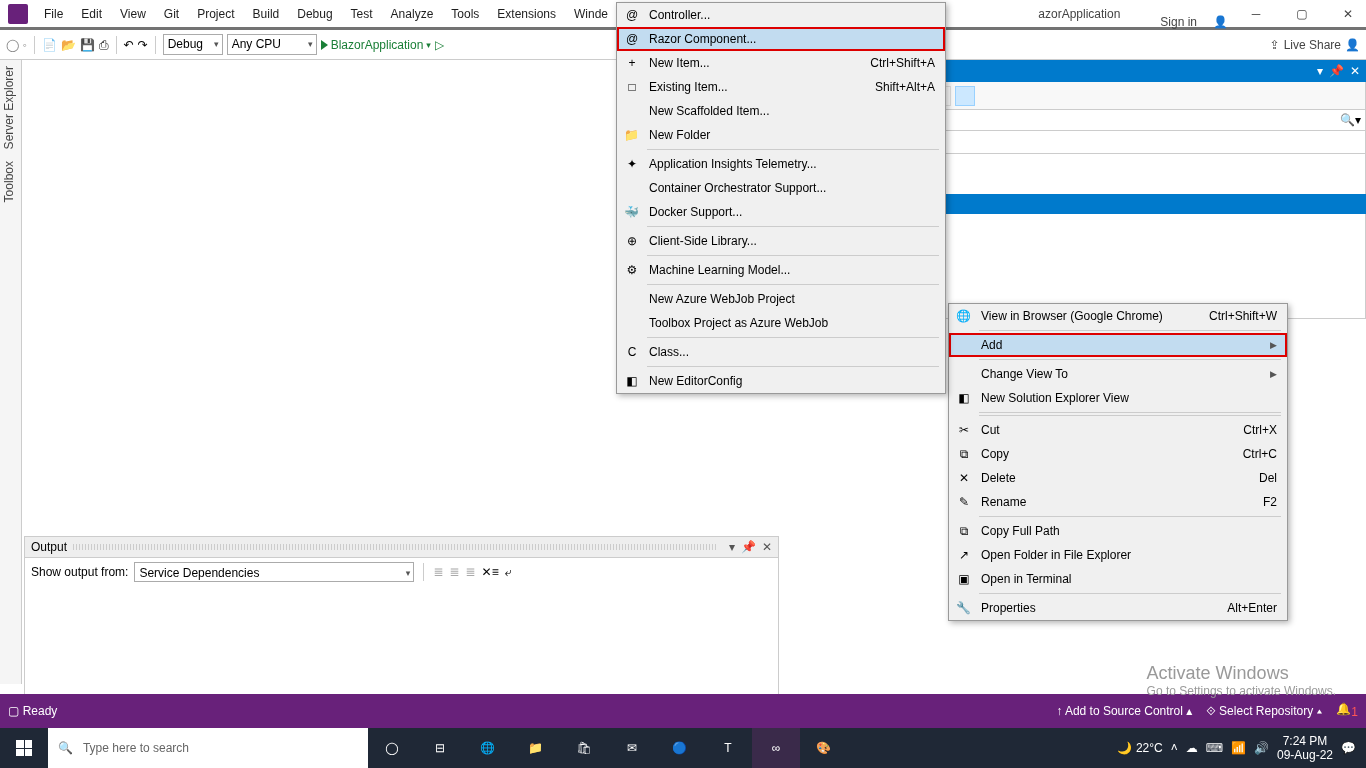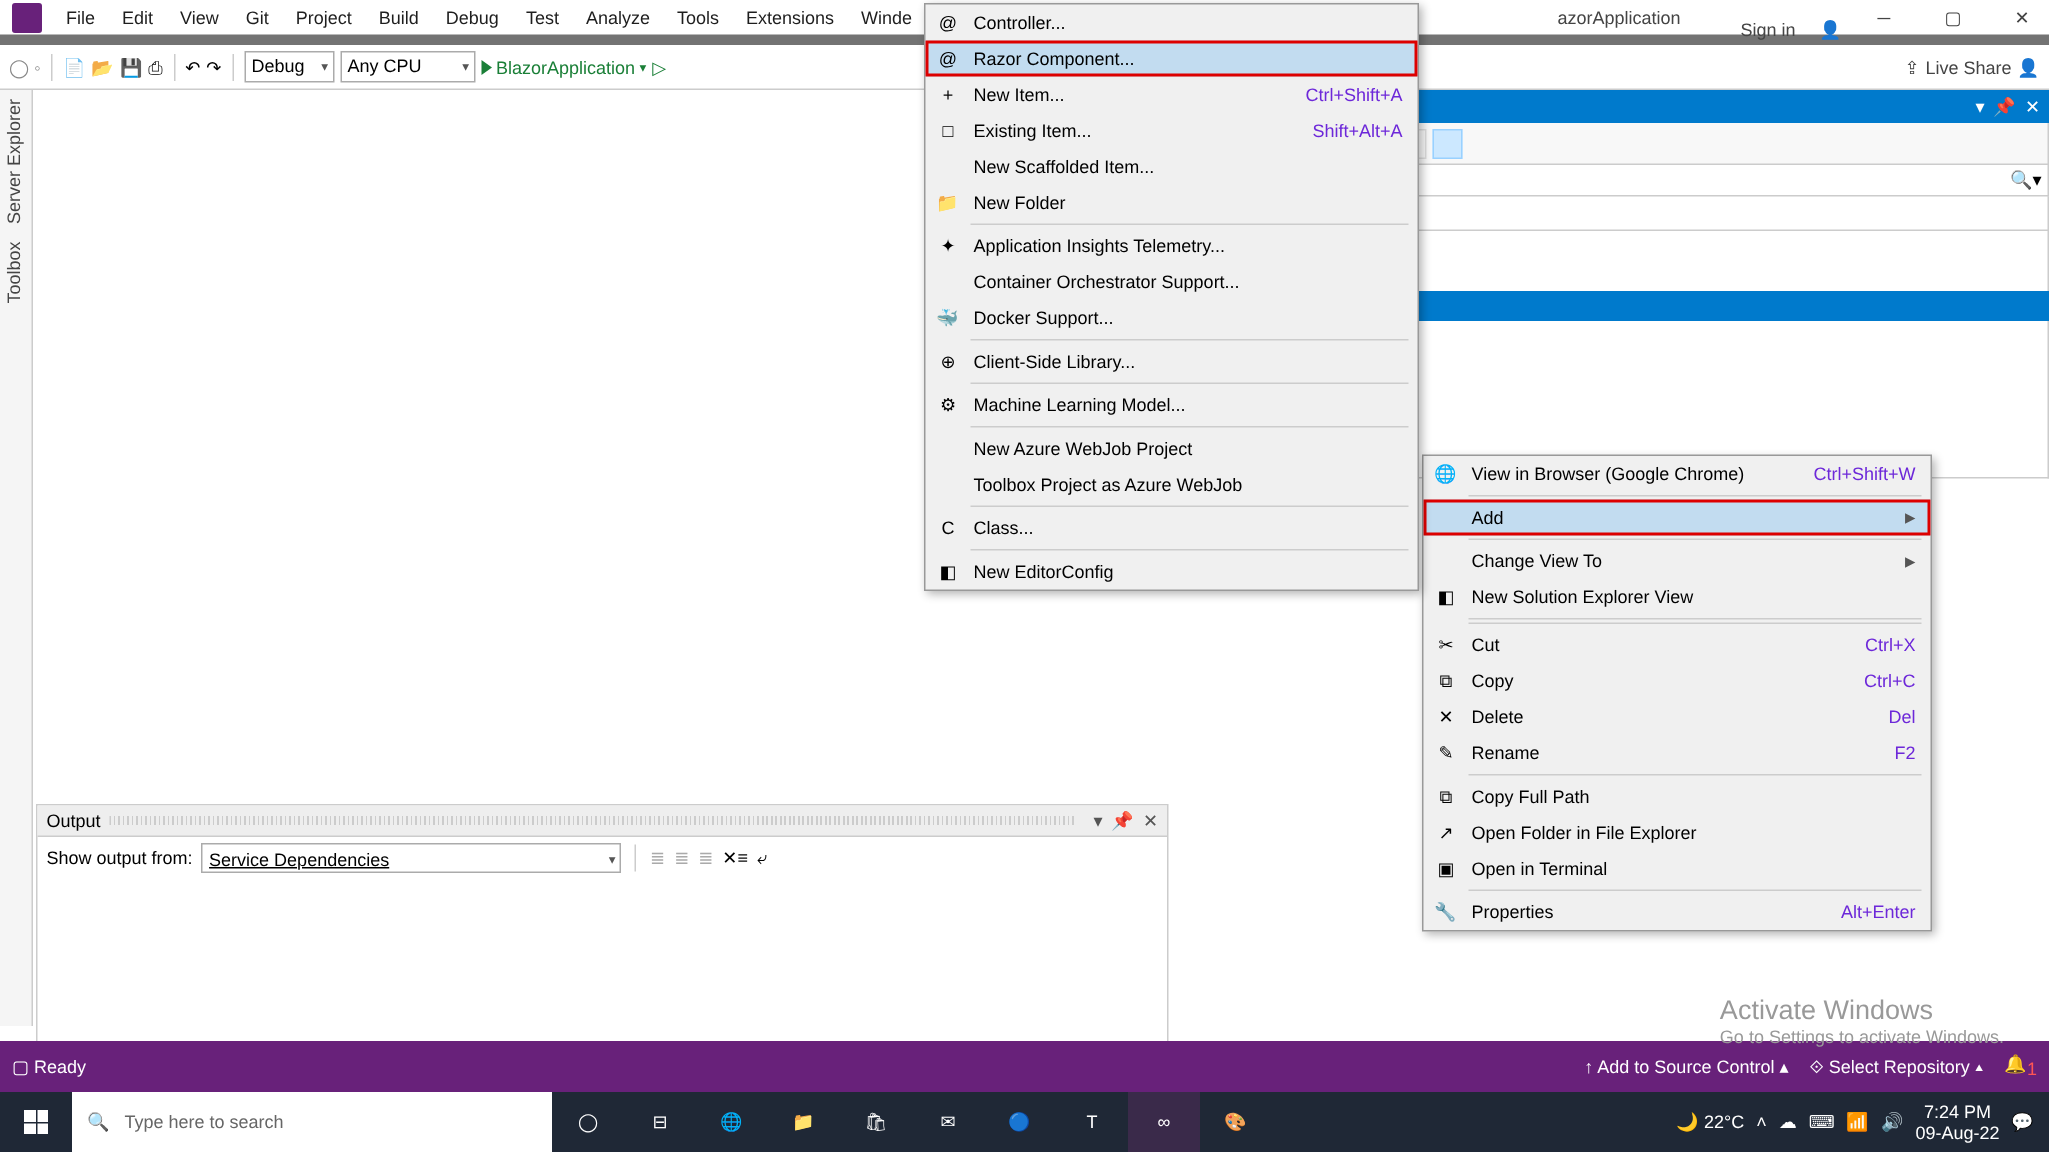--- a/index.html
+++ b/index.html
@@ -1,18 +1,18 @@
 <!DOCTYPE html>
 <html><head>
 <meta charset="utf-8">
 <style>
 * { margin: 0; padding: 0; box-sizing: border-box; font-family: "Segoe UI", Tahoma, sans-serif; font-size: 12px; }
 body { background: #fff; width: 1366px; height: 768px; overflow: hidden; position: relative; }
 
-.titlebar { height: 30px; background: #fff; display: flex; align-items: center; border-bottom: 7px solid #737373; }
+.titlebar { height: 30px; background: #fff; display: flex; align-items: center; border-bottom: 3px solid #737373; }
 .titlebar .vs-logo { width: 20px; height: 20px; background: #68217a; margin: 0 8px; border-radius: 2px; }
 .titlebar .menu { display: flex; gap: 2px; }
 .titlebar .menu span { padding: 4px 8px; color: #1e1e1e; cursor: default; }
 .titlebar .app-title { margin-left: auto; margin-right: 40px; color: #444; }
 .titlebar .right { display: flex; align-items: flex-end; gap: 10px; }
 .titlebar .signin { color: #444; margin-right: 6px; }
 .titlebar .winbtn { width: 36px; height: 30px; display: flex; align-items: center; justify-content: center; color: #444; }
 
 .toolbar { height: 30px; display: flex; align-items: center; gap: 4px; padding: 0 6px; border-bottom: 1px solid #ccc; }
 .tb-sep { width: 1px; height: 18px; background: #ccc; margin: 0 3px; }
@@ -46,21 +46,21 @@
 .tree .fi.file { background: #fff; border: 1px solid #999; }
 .tree .fi.cs { background: #68b94e; }
 .tree .ind1 { padding-left: 20px; }
 .tree .ind2 { padding-left: 36px; }
 
 .output-panel { position: absolute; left: 24px; bottom: 62px; width: 755px; height: 170px; background: #fff; border: 1px solid #ccc; }
 .output-panel .op-title { background: #eee; padding: 3px 6px; display: flex; align-items: center; border-bottom: 1px solid #ccc; }
 .output-panel .op-title .grip { flex: 1; background: repeating-linear-gradient(90deg, #ccc, #ccc 1px, transparent 1px, transparent 3px); height: 6px; margin: 0 6px; }
 .output-panel .op-title .opi { margin-left: 6px; color: #555; }
 .output-panel .op-tools { padding: 4px 6px; display: flex; align-items: center; gap: 6px; }
-.output-panel .op-combo { border: 1px solid #ababab; padding: 1px 16px 1px 4px; position: relative; width: 280px; height: 20px; line-height: 18px; text-decoration: underline; }
+.output-panel .op-combo { border: 1px solid #ababab; padding: 1px 16px 1px 4px; position: relative; width: 280px; height: 20px; line-height: 18px; }
 .output-panel .op-combo::after { content: "▾"; position: absolute; right: 3px; font-size: 9px; color: #555; }
 
 .bottom-tabs { position: absolute; left: 24px; bottom: 40px; height: 22px; display: flex; gap: 4px; }
 .bottom-tabs span { padding: 2px 8px; border: 1px solid #ccc; color: #555; }
 .bottom-tabs span.active { color: #007acc; }
 
 .statusbar { position: absolute; left: 0; right: 0; bottom: 40px; height: 34px; background: #68217a; color: #fff; display: flex; align-items: center; padding: 0 8px; font-size: 11px; }
 .statusbar .sb-r { margin-left: auto; display: flex; gap: 14px; align-items: center; }
 
 .taskbar { position: absolute; left: 0; right: 0; bottom: 0; height: 40px; background: #1f2836; display: flex; align-items: center; }
@@ -72,21 +72,21 @@
 .taskbar .ticons .ti { width: 48px; height: 40px; display: flex; align-items: center; justify-content: center; color: #fff; }
 .taskbar .tray { margin-left: auto; display: flex; align-items: center; color: #fff; gap: 8px; padding-right: 10px; font-size: 11px; }
 .taskbar .clock { text-align: center; line-height: 1.2; }
 
 .context-menu { position: absolute; background: #f0f0f0; border: 1px solid #999; box-shadow: 2px 2px 6px rgba(0,0,0,0.3); }
 .context-menu .cm-item { display: flex; align-items: center; padding: 3px 10px 3px 6px; gap: 8px; }
 .context-menu .cm-item.highlight { background: #c2dcf0; border: 2px solid #d00; padding: 1px 8px 1px 4px; }
 .context-menu .cm-item.highlight-add { background: #c2dcf0; border: 2px solid #d00; padding: 1px 8px 1px 4px; }
 .context-menu .cm-icon { width: 18px; height: 18px; display: flex; align-items: center; justify-content: center; }
 .context-menu .cm-label { flex: 1; }
-.context-menu .cm-shortcut { color: #6d28d9; margin-left: 30px; }
+.context-menu .cm-shortcut { color: #000000; margin-left: 30px; }
 .context-menu .cm-sep { height: 1px; background: #ccc; margin: 2px 6px 2px 30px; }
 .context-menu .cm-arrow { color: #555; font-size: 9px; }
 
 .cm-add { left: 616px; top: 2px; width: 330px; }
 .cm-main { left: 948px; top: 303px; width: 340px; }
 
 .activate { position: absolute; right: 30px; bottom: 70px; color: #999; text-align: left; }
 .activate .big { font-size: 18px; }
 </style>
 </head>

